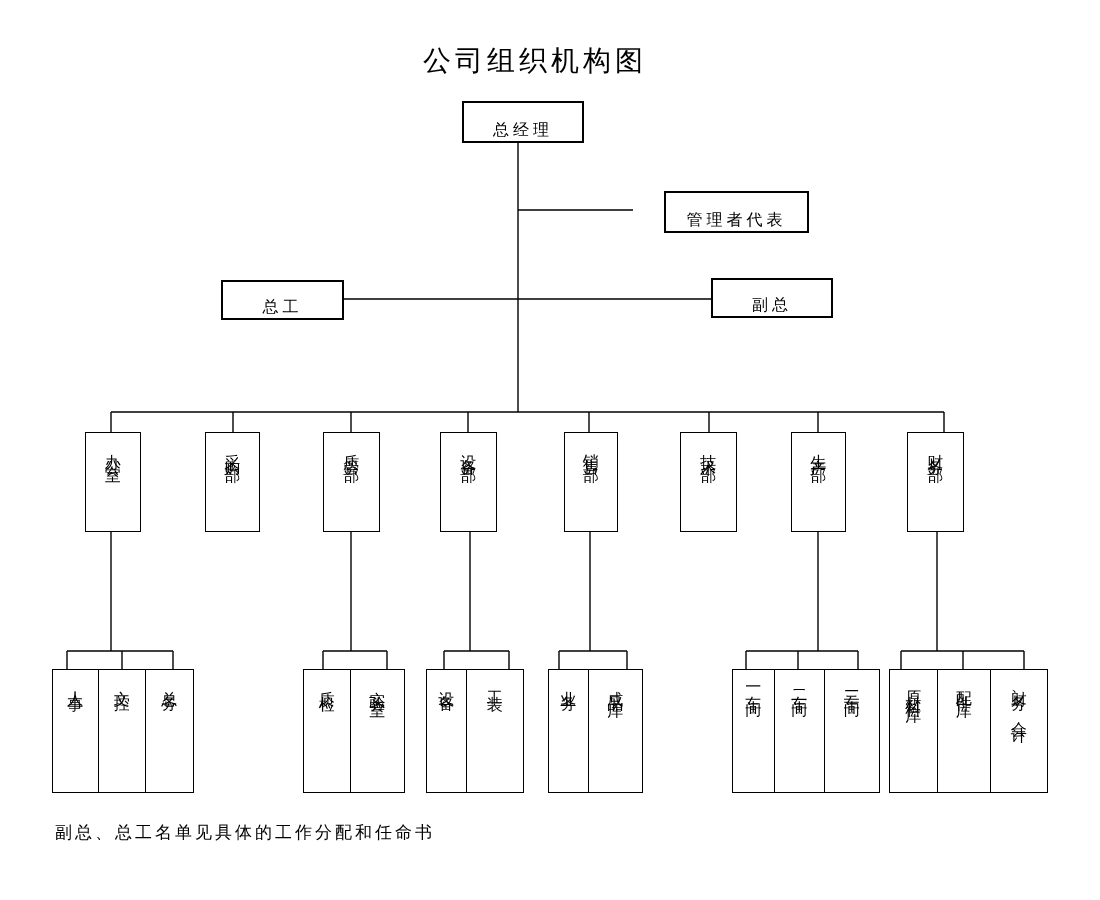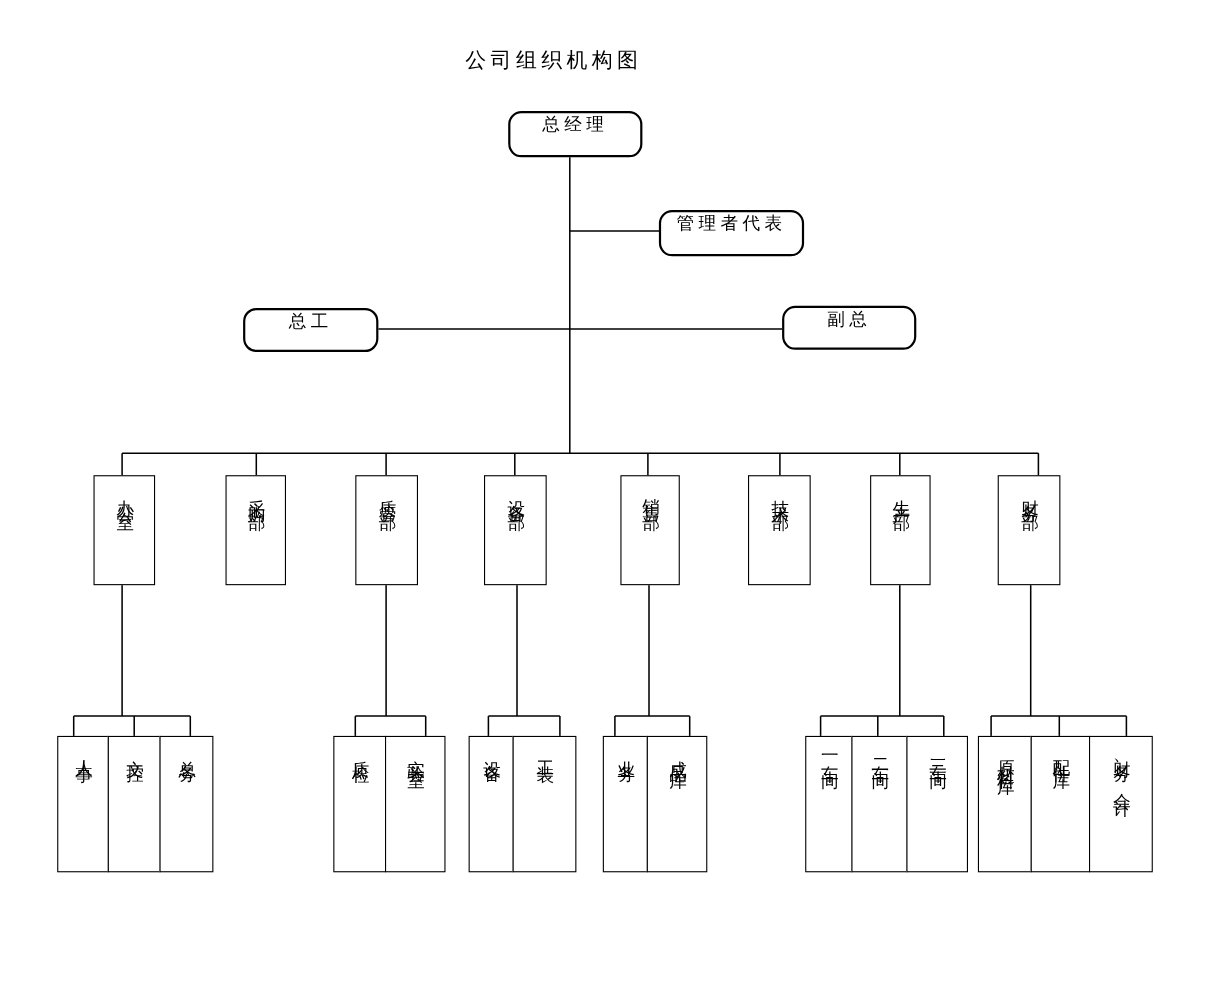--- a/index.html
+++ b/index.html
@@ -3,30 +3,30 @@
 <meta charset="utf-8">
 <style>
   html, body { margin:0; padding:0; background:#ffffff; }
   #canvas {
     position:relative; width:1100px; height:900px; background:#ffffff;
     font-family:"Liberation Sans","DejaVu Sans",sans-serif; color:#000;
     overflow:hidden;
   }
   .title {
     position:absolute; left:423px; top:42px;
-    font-size:19px; letter-spacing:4px; white-space:nowrap;
+    font-size:28px; letter-spacing:4px; white-space:nowrap;
   }
   svg.lines { position:absolute; left:0; top:0; pointer-events:none; }
   .box {
     position:absolute; box-sizing:border-box; background:#fff;
     border:2px solid #000;
   }
   .hbox {
-    display:flex; align-items:flex-start; justify-content:center;
-    font-size:16px; letter-spacing:4px; white-space:nowrap;border-radius:12px;
+    display:flex; align-items:flex-end; justify-content:center;
+    font-size:16px; letter-spacing:4px; white-space:nowrap;
   }
   .dept {
     top:432px; height:100px; border-width:1px;
     display:flex; justify-content:center; padding-top:8px;
   }
   .vtext {
     writing-mode:vertical-rl; text-orientation:upright;
     font-size:16px; letter-spacing:6px; line-height:1.1; white-space:nowrap;
   }
   .group { position:absolute; top:669px; height:124px; display:flex; }
@@ -101,21 +101,21 @@
       <line x1="901" y1="651" x2="901" y2="670"></line>
       <line x1="963" y1="651" x2="963" y2="670"></line>
       <line x1="1024" y1="651" x2="1024" y2="670"></line>
     </g>
   </svg>
 
   <div class="box hbox" style="left:462px;top:101px;width:122px;height:42px">
     <span>总经理</span>
   </div>
 
-  <div class="box hbox" style="left:599px;top:191px;width:132px;height:42px">
+  <div class="box hbox" style="left:664px;top:191px;width:145px;height:42px">
     <span>管理者代表</span>
   </div>
 
   <div class="box hbox" style="left:711px;top:278px;width:122px;height:40px">
     <span>副总</span>
   </div>
 
   <div class="box hbox" style="left:221px;top:280px;width:123px;height:40px">
     <span>总工</span>
   </div>
@@ -201,14 +201,15 @@
       <span class="vtext">原材料库</span>
     </div>
     <div class="cell" style="width:54px">
       <span class="vtext">配件库</span>
     </div>
     <div class="cell" style="width:58px">
       <span class="vtext">财务、会计</span>
     </div>
   </div>
 
+  <div class="note">副总、总工名单见具体的工作分配和任命书</div>
 
 </div>
 
 </body></html>

